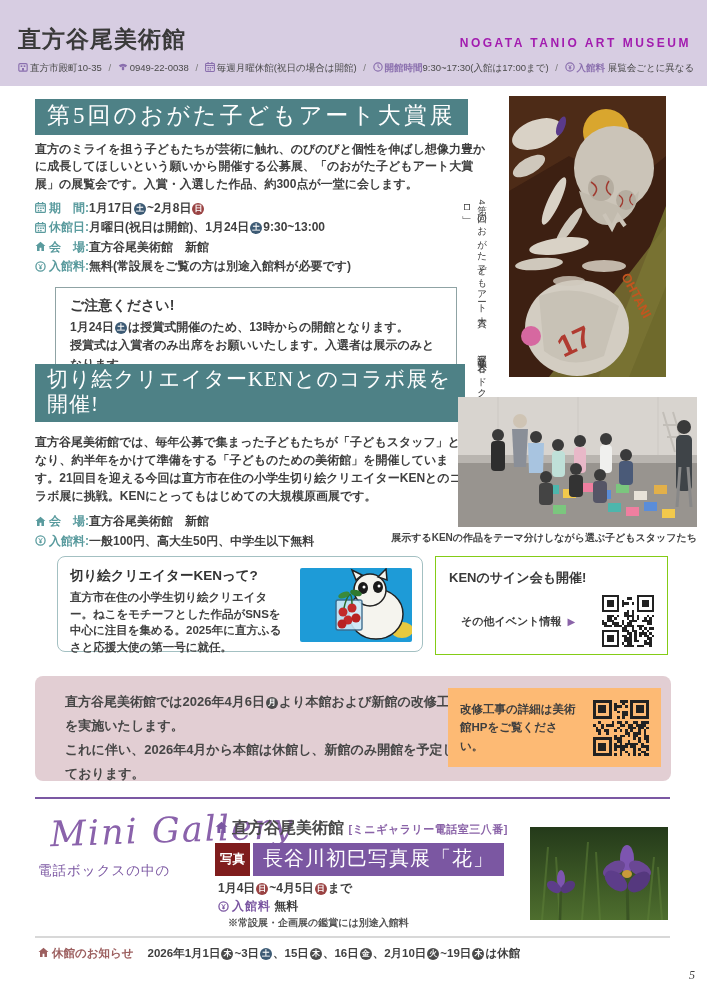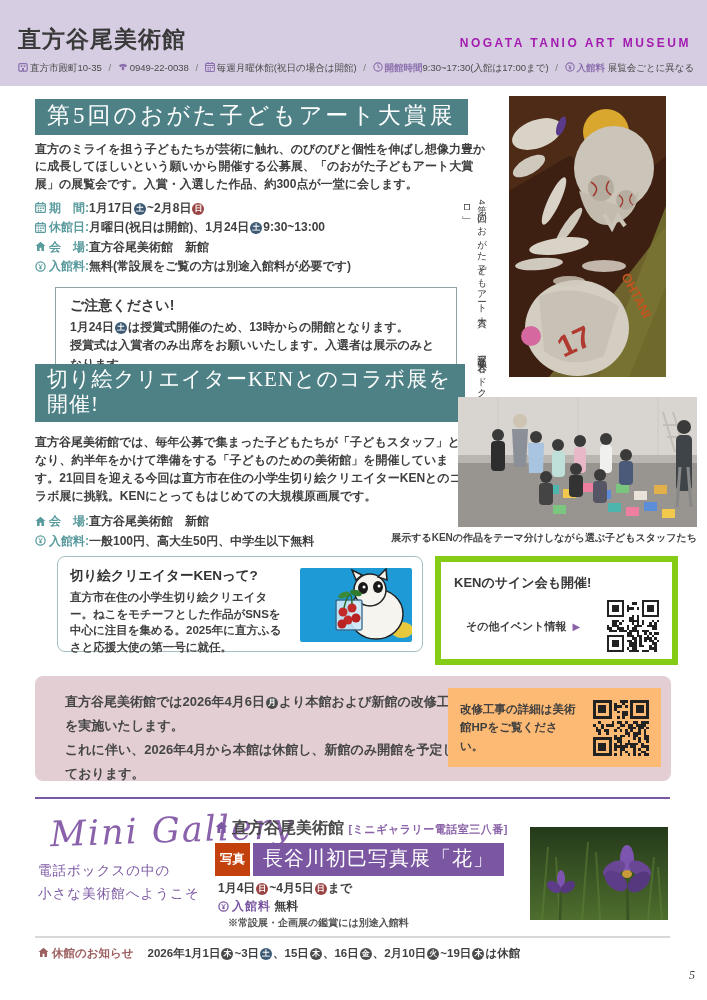--- a/index.html
+++ b/index.html
@@ -42,21 +42,21 @@
   .sec2{position:absolute;left:35px;top:364px;width:430px;}
   .photo2{position:absolute;left:458px;top:397px;width:239px;height:130px;}
   .photo2-caption{position:absolute;left:380px;top:531px;width:317px;text-align:right;
                   font-size:10px;font-weight:600;color:#444;}
   .ken-box{position:absolute;left:57px;top:556px;width:340px;height:74px;
            border:1.5px solid #a3c0c2;border-radius:8px;padding:10px 12px;}
   .ken-title{font-size:13.5px;font-weight:bold;color:#333;}
   .ken-body{width:218px;font-size:11.5px;line-height:1.45;font-weight:600;margin-top:4px;}
   .cat-art{position:absolute;right:10px;top:11px;width:112px;height:74px;}
   .sign-box{position:absolute;left:435px;top:556px;width:205px;height:73px;
-            border:6px solid #84cc16;padding:12px 13px;}
+            border:1px solid #84cc16;padding:12px 13px;}
   .sign-title{font-size:13px;font-weight:bold;color:#3a3a3a;}
   .sign-row{display:flex;align-items:center;margin-top:8px;}
   .sign-link{font-size:11px;font-weight:bold;color:#3f3f3f;margin-left:12px;}
   .sign-arrow{color:#8a63a8;font-size:10px;margin:0 8px 0 6px;}
   .qr{width:52px;height:52px;}
   .qr-sign{margin-left:auto;}
   
   .renov-box{position:absolute;left:35px;top:676px;width:636px;height:105px;
              background:#e2ced3;border-radius:8px;}
   .renov-text{position:absolute;left:30px;top:14px;width:400px;font-size:13px;
@@ -68,21 +68,21 @@
   
   .mg-divider{position:absolute;left:35px;top:797px;width:635px;height:2px;background:#7b58a3;}
   .mg-script{position:absolute;left:50px;top:810px;font-family:"DejaVu Serif",serif;
              font-style:italic;font-size:35px;color:#8a62ab;letter-spacing:2px;transform:rotate(-2deg);}
   .mg-welcome{position:absolute;left:38px;top:860px;font-family:"Liberation Serif",serif;
               font-size:13.5px;line-height:1.7;color:#7b57a2;letter-spacing:1px;}
   .mg-venue{position:absolute;left:215px;top:818px;font-size:16px;color:#4a4a4a;font-weight:600;}
   .mg-venue .hicon2{color:#7b57a2;margin-right:4px;vertical-align:-1px;display:inline-block;}
   .mg-venue-note{font-size:11px;color:#8a63a8;font-weight:600;letter-spacing:0.5px;}
   .mg-titlerow{position:absolute;left:215px;top:843px;display:flex;align-items:stretch;}
-  .mg-badge{background:#c2410c;color:#fff;font-size:12.5px;font-weight:bold;
+  .mg-badge{background:#7f1d1d;color:#fff;font-size:12.5px;font-weight:bold;
             display:flex;align-items:center;padding:0 5px;}
   .mg-extitle{background:#7b57a2;color:#fff;font-family:"Liberation Serif",serif;
               font-size:20px;letter-spacing:1px;padding:2px 10px 4px;margin-left:3px;}
   .mg-date{position:absolute;left:218px;top:880px;font-size:12px;font-weight:600;}
   .mg-fee{position:absolute;left:218px;top:898px;font-size:12px;font-weight:600;}
   .mg-fee .dicon{color:#7b57a2;}
   .mg-fee .flabel{color:#7b57a2;letter-spacing:1px;}
   .mg-note{position:absolute;left:228px;top:916px;font-size:10px;font-weight:600;color:#555;}
   .iris{position:absolute;left:530px;top:827px;width:138px;height:93px;}
   
@@ -584,21 +584,20 @@
             <rect x="0.5" y="14.5" width="6" height="6" fill="none" stroke="#222" stroke-width="1"></rect>
             <rect x="2" y="16" width="3" height="3"></rect>
           </svg></span>
     </div>
   </div>
 
   <div class="mg-divider"></div>
   <div class="mg-script">Mini Gallery</div>
   <div class="mg-welcome">
     <div>電話ボックスの中の</div>
-    <div>小さな美術館へようこそ</div>
   </div>
   <div class="mg-venue">
     <span class="hicon2"><svg width="13" height="13" viewBox="0 0 12 12">
           <path d="M6,0.8 L11.4,5.4 H9.8 V11 H7 V7.4 H5 V11 H2.2 V5.4 H0.6 Z" fill="currentColor"></path>
         </svg></span><span>直方谷尾美術館</span>
     <span class="mg-venue-note">[ミニギャラリー電話室三八番]</span>
   </div>
   <div class="mg-titlerow">
     <span class="mg-badge">写真</span>
     <span class="mg-extitle">長谷川初巳写真展「花」</span>

